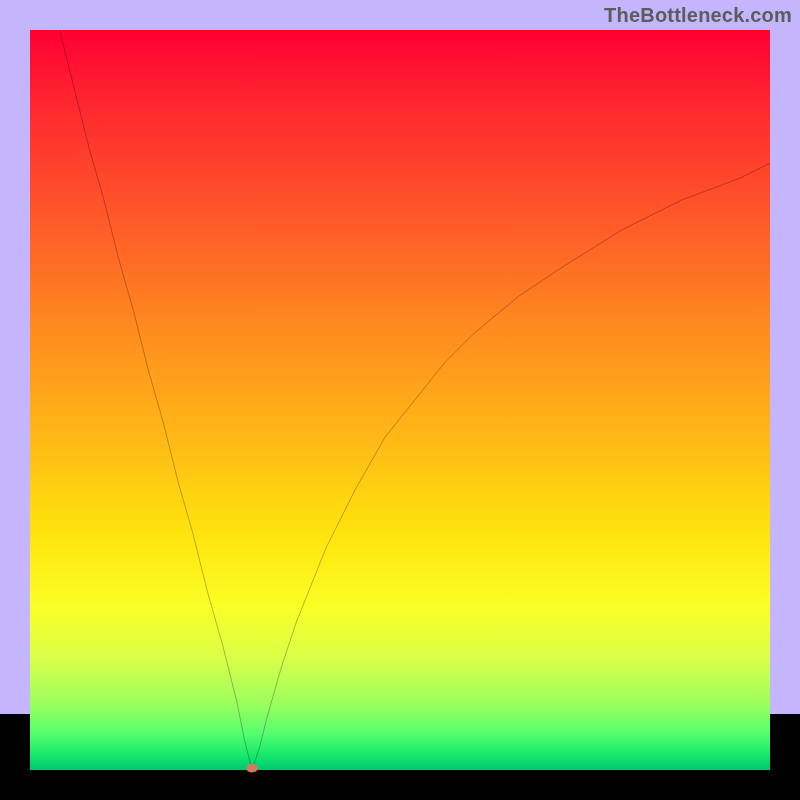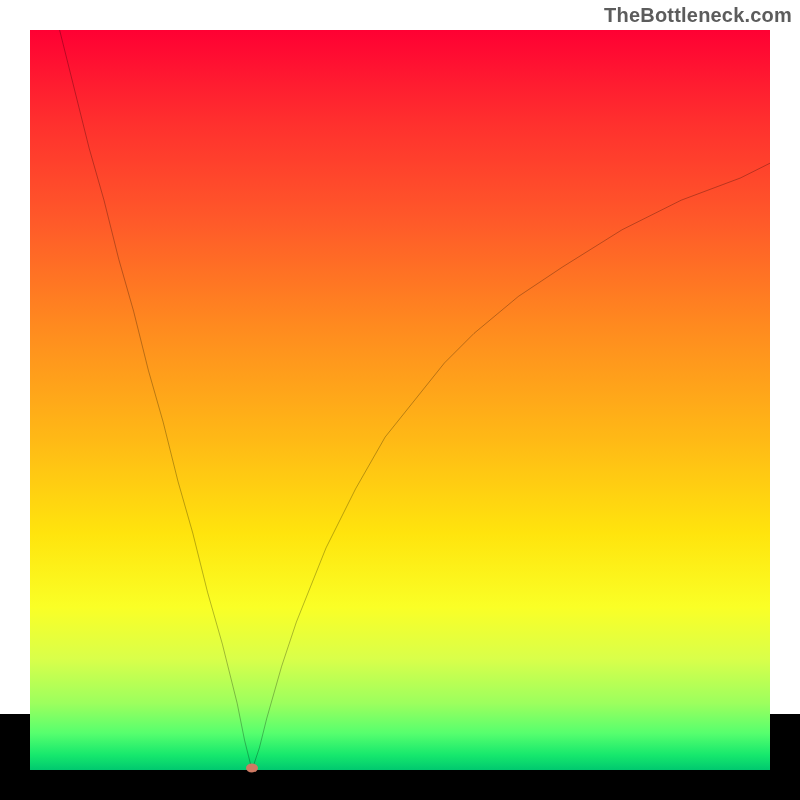--- a/index.html
+++ b/index.html
@@ -9,21 +9,21 @@
     height: 800px;
     overflow: hidden;
     font-family: Arial, Helvetica, sans-serif;
     background: #000;
   }
   .frame {
     position: absolute;
     top: 0; left: 0;
     width: 800px;
     height: 714px;
-    background: #ffffff;
+    background: #c4b5fd;
   }
   .plot-area {
     position: absolute;
     top: 30px;
     left: 30px;
     width: 740px;
     height: 740px;
     
     background: linear-gradient(to bottom,
       #ff0033 0%,

